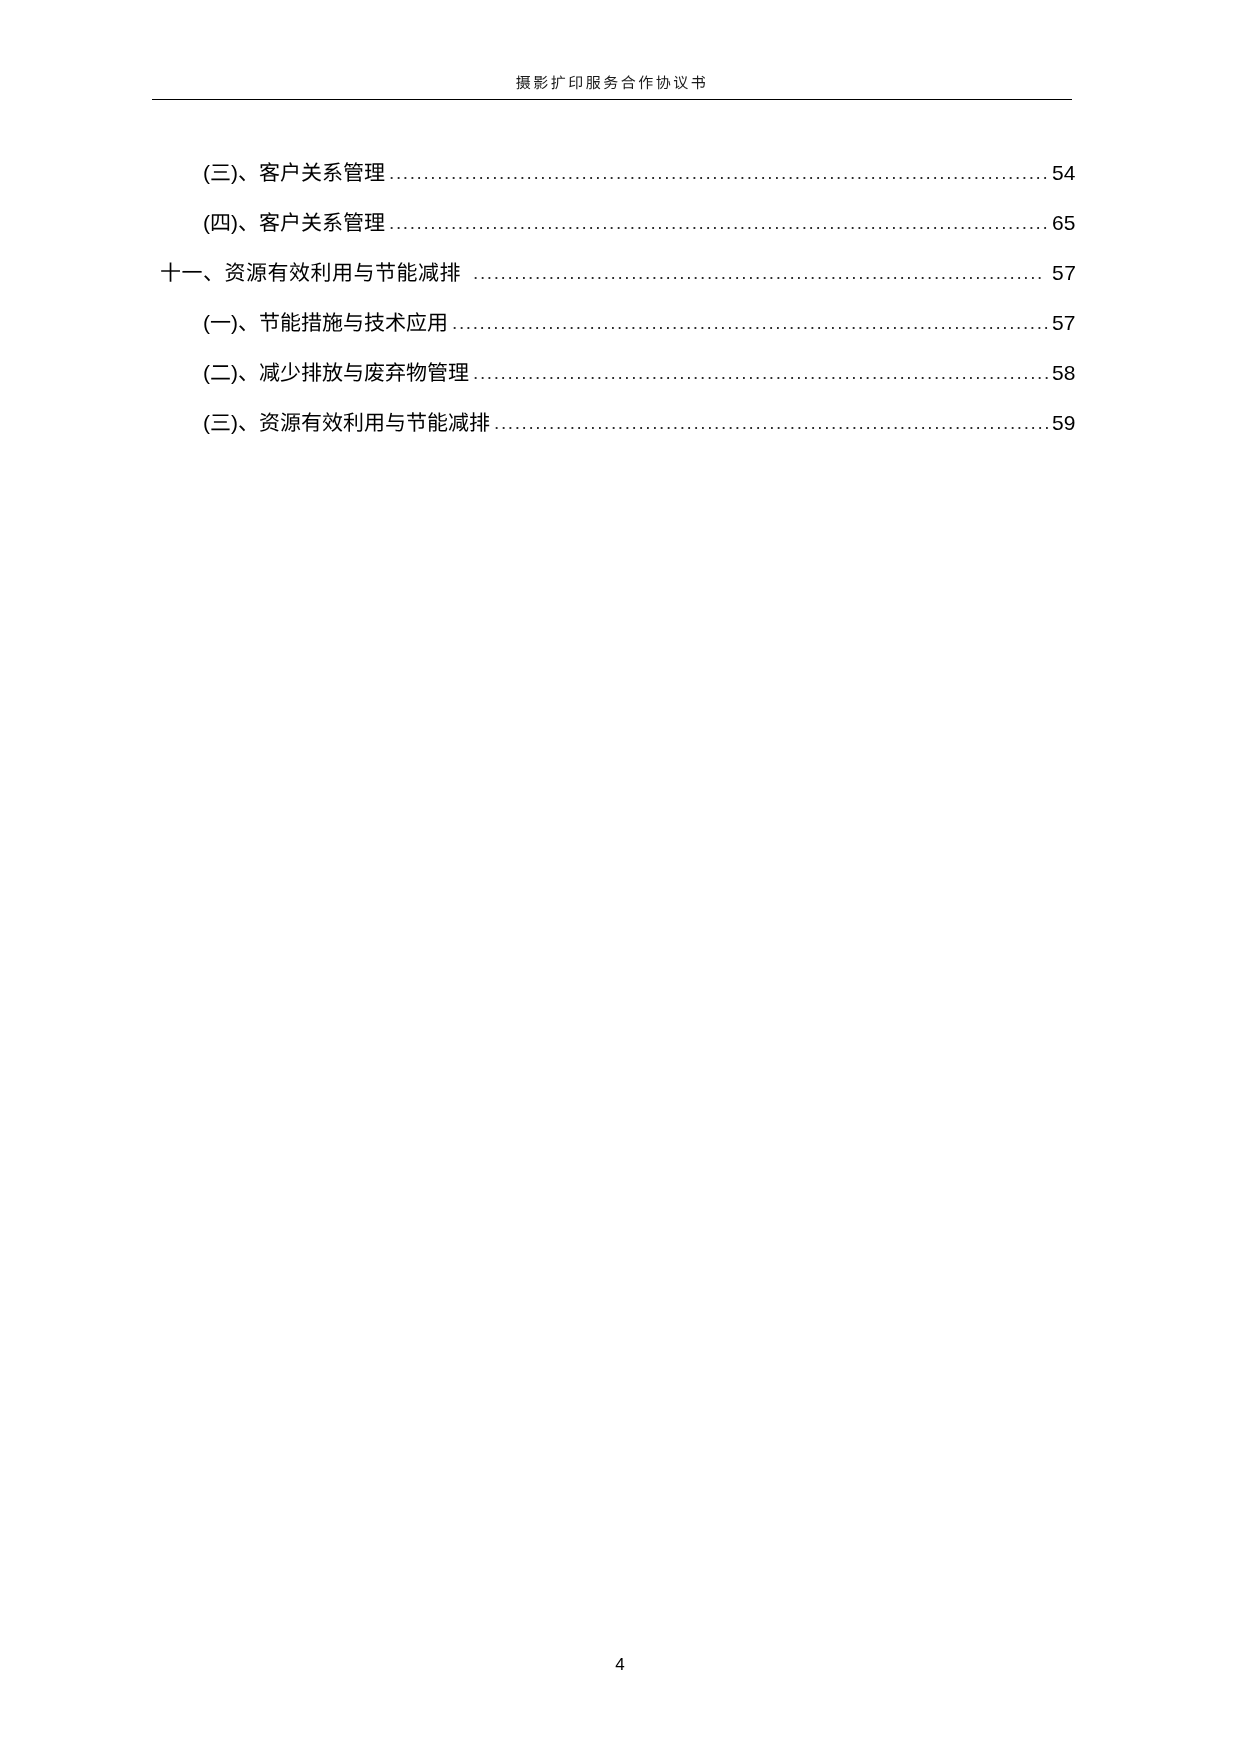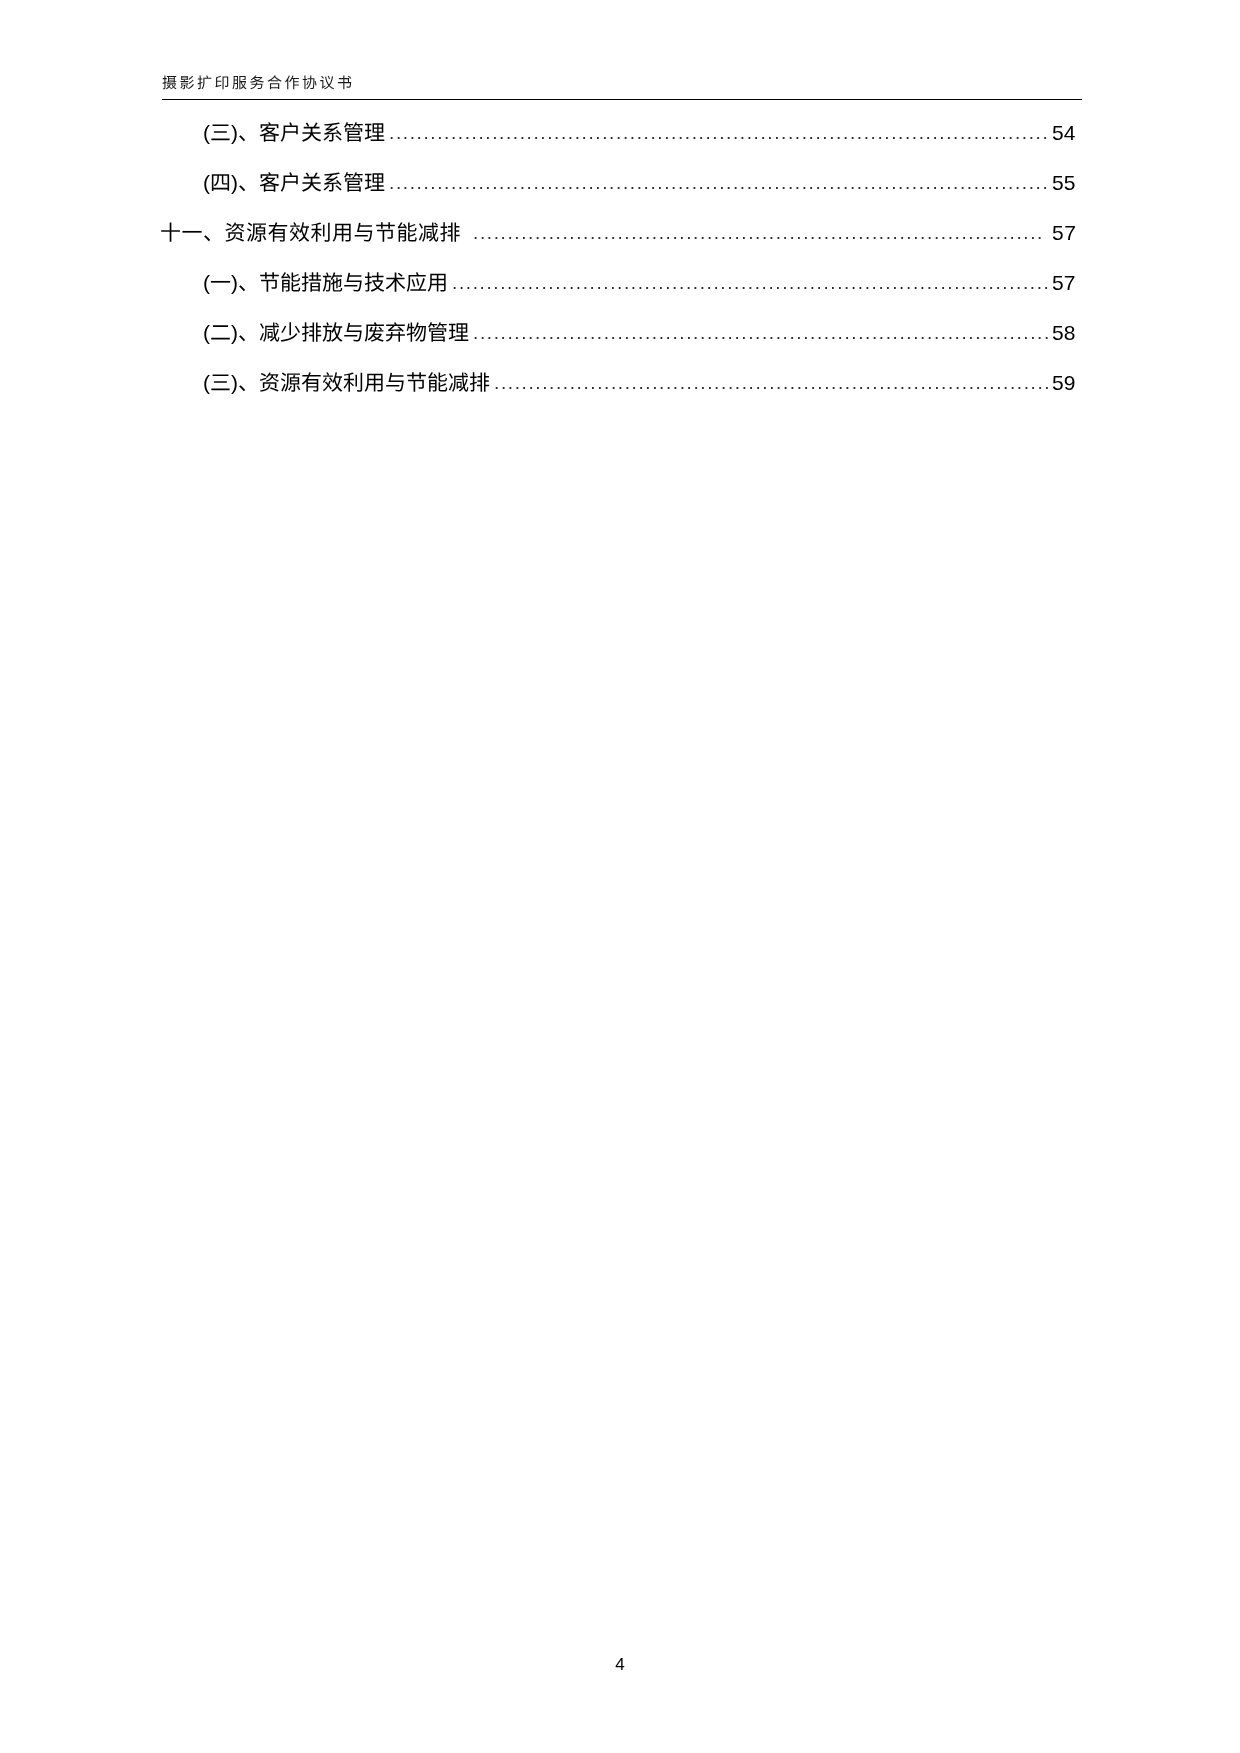--- a/index.html
+++ b/index.html
@@ -20,22 +20,23 @@
     position: relative;
     width: 1240px;
     height: 1753px;
     box-sizing: border-box;
   }
 
   
   .header {
     position: absolute;
     top: 74px;
-    left: 162px;
+    left: 152px;
     width: 920px;
+    text-align: center;
   }
   .header-title {
     font-family: "DejaVu Serif", "Liberation Serif", serif;
     font-size: 15px;
     letter-spacing: 2.5px;
     color: #1a1a1a;
     line-height: 1.2;
     white-space: nowrap;
   }
   .header-rule {
@@ -64,20 +65,21 @@
     padding-left: 0px;
     letter-spacing: 0.5px;
     gap: 8px;
   }
   .toc-row.level2 {
     padding-left: 43px;
   }
   .toc-label {
     flex: 0 0 auto;
     padding-right: 4px;
+    margin-top: 40px;
   }
   .toc-dots {
     flex: 1 1 auto;
     overflow: hidden;
     white-space: nowrap;
     font-size: 19px;
     letter-spacing: 1.6px;
     color: #2b2b2b;
     transform: translateY(-1px);
   }
@@ -115,21 +117,21 @@
 
     <div class="toc-row level2">
       <span class="toc-label">(三)、客户关系管理</span>
       <span class="toc-dots">......................................................................................................</span>
       <span class="toc-page">54</span>
     </div>
 
     <div class="toc-row level2">
       <span class="toc-label">(四)、客户关系管理</span>
       <span class="toc-dots">................................................................................................</span>
-      <span class="toc-page">55</span>
+      <span class="toc-page">65</span>
     </div>
 
     <div class="toc-row level1">
       <span class="toc-label">十一、资源有效利用与节能减排</span>
       <span class="toc-dots">........................................................................................</span>
       <span class="toc-page">57</span>
     </div>
 
     <div class="toc-row level2">
       <span class="toc-label">(一)、节能措施与技术应用</span>

